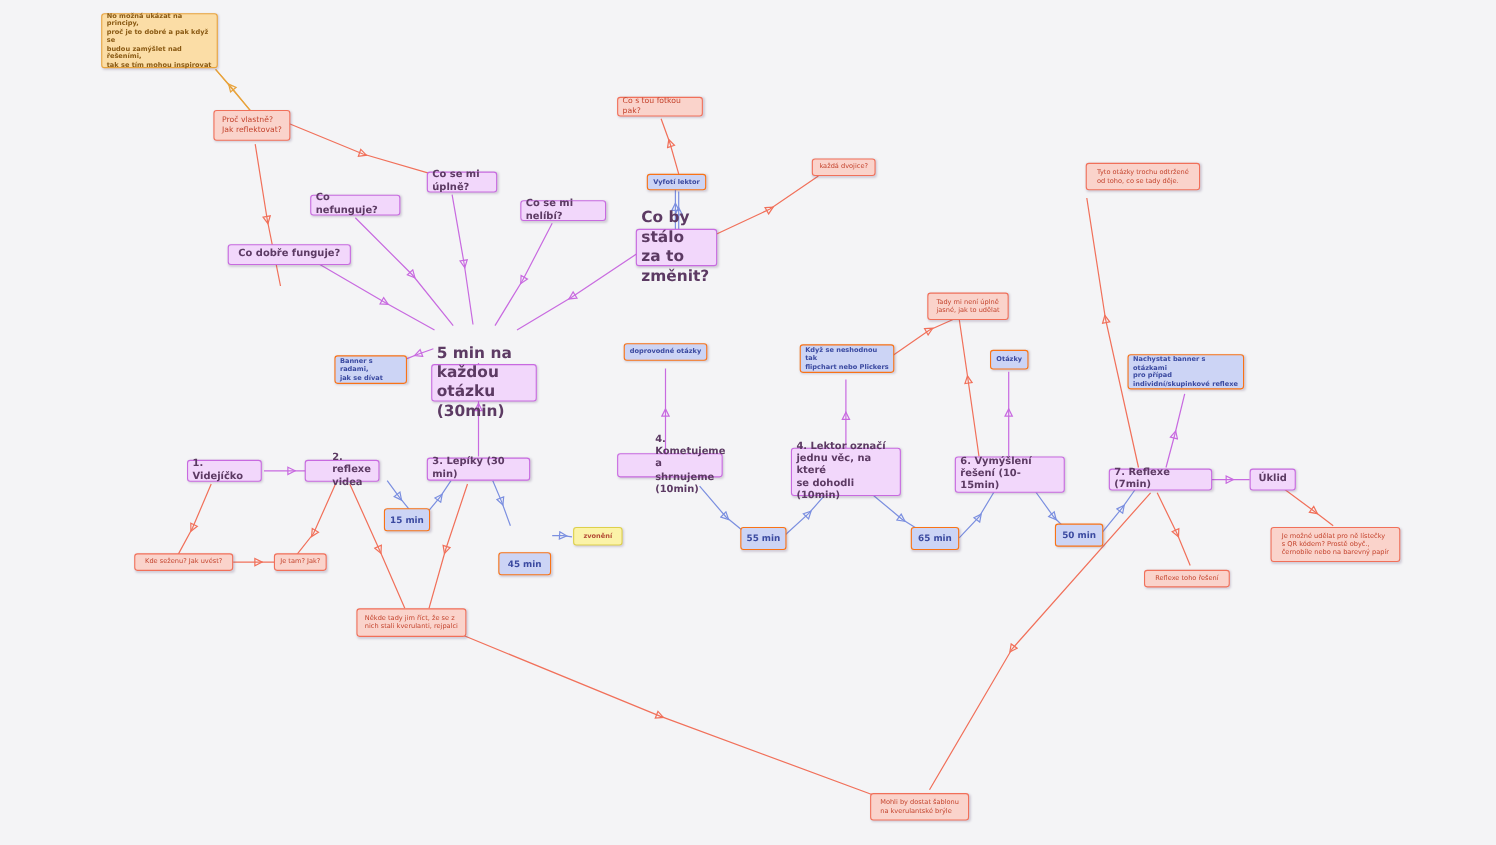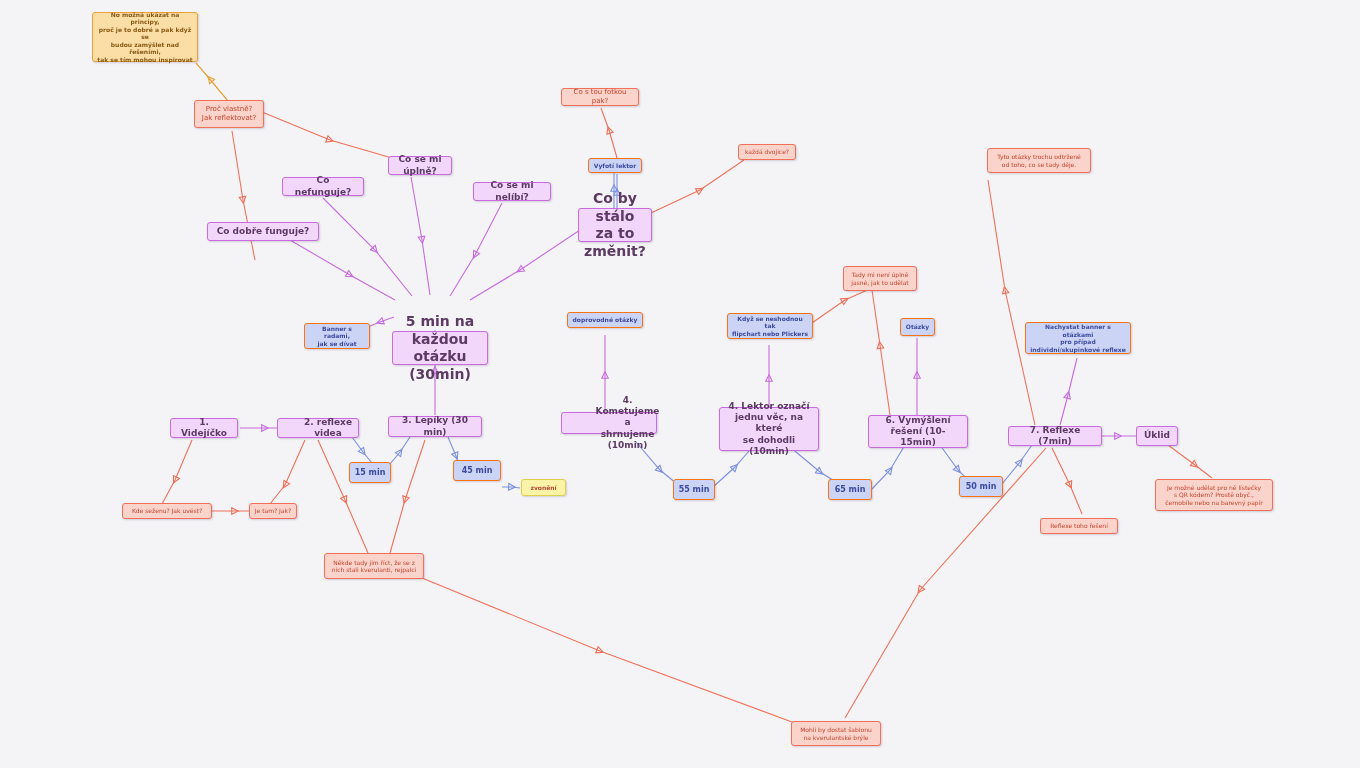--- a/index.html
+++ b/index.html
@@ -20,21 +20,21 @@
     left: 0; top: 0;
     width: 1360px; height: 768px;
     pointer-events: none;
   }
   .node {
     position: absolute;
     box-sizing: border-box;
     display: flex;
     align-items: center;
     justify-content: center;
-    text-align: center;
+    text-align: left;
     border-radius: 3px;
     line-height: 1.25;
     white-space: pre-line;
     box-shadow: 1px 1px 2px rgba(90,70,110,0.22);
     padding: 2px 4px;
   }
   
   .n-purple {
     background: #f2d7fb;
     border: 1px solid #c86ae0;
@@ -212,41 +212,41 @@
 flipchart nebo Plickers</div>
 
   <div class="node n-blue fs-6" style="left:900px; top:318px; width:35px; height:18px;">Otázky</div>
 
   <div class="node n-blue fs-6" style="left:1025px; top:322px; width:106px; height:32px;">Nachystat banner s otázkami
 pro případ
 individní/skupinkové reflexe</div>
 
   <div class="node n-purple fs-9" style="left:170px; top:418px; width:68px; height:20px;">1. Videjíčko</div>
 
-  <div class="node n-purple fs-9" style="left:277px; top:418px; width:82px; height:20px;padding-left:24px;">2. reflexe videa</div>
+  <div class="node n-purple fs-9" style="left:277px; top:418px; width:68px; height:20px;padding-left:24px;">2. reflexe videa</div>
 
   <div class="node n-purple fs-9" style="left:388px; top:416px; width:94px; height:21px;">3. Lepíky (30 min)</div>
 
   <div class="node n-purple fs-9" style="left:561px; top:412px; width:96px; height:22px;padding-left:41px;">4. Kometujeme a
 shrnujeme (10min)</div>
 
   <div class="node n-purple fs-9" style="left:719px; top:407px; width:100px; height:44px;">4. Lektor označí
 jednu věc, na které
 se dohodli (10min)</div>
 
   <div class="node n-purple fs-9" style="left:868px; top:415px; width:100px; height:33px;">6. Vymýšlení
 řešení (10-15min)</div>
 
   <div class="node n-purple fs-9" style="left:1008px; top:426px; width:94px; height:20px;">7. Reflexe (7min)</div>
 
   <div class="node n-purple fs-9" style="left:1136px; top:426px; width:42px; height:20px;">Úklid</div>
 
   <div class="node n-blue fs-8" style="left:349px; top:462px; width:42px; height:21px;">15 min</div>
 
-  <div class="node n-blue fs-8" style="left:453px; top:460px; width:48px; height:21px;">45 min</div>
+  <div class="node n-blue fs-8" style="left:453px; top:502px; width:48px; height:21px;">45 min</div>
 
   <div class="node n-yellow fs-6" style="left:521px; top:479px; width:45px; height:17px;">zvonění</div>
 
   <div class="node n-blue fs-8" style="left:673px; top:479px; width:42px; height:21px;">55 min</div>
 
   <div class="node n-blue fs-8" style="left:828px; top:479px; width:44px; height:21px;">65 min</div>
 
   <div class="node n-blue fs-8" style="left:959px; top:476px; width:44px; height:21px;">50 min</div>
 
   <div class="node n-red fs-6" style="left:122px; top:503px; width:90px; height:16px;">Kde seženu? Jak uvést?</div>

